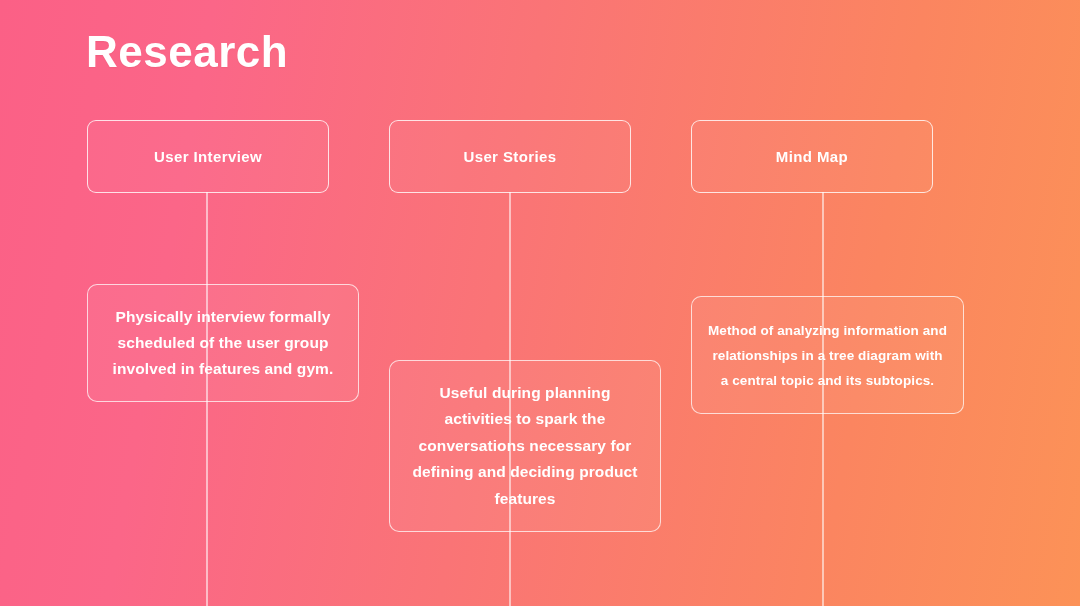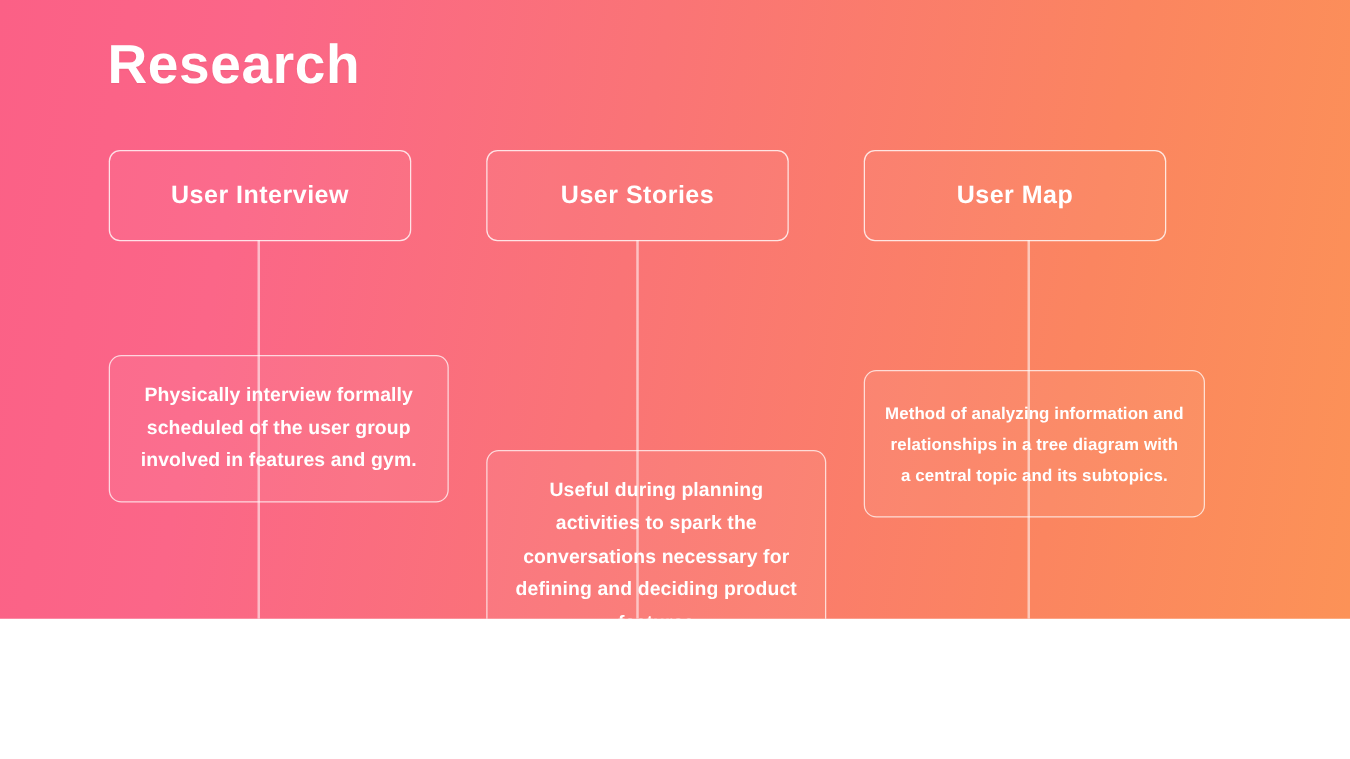--- a/index.html
+++ b/index.html
@@ -8,21 +8,21 @@
   }
   body {
     width: 1080px;
     height: 607px;
     overflow: hidden;
     font-family: "Liberation Sans", sans-serif;
   }
   #slide {
     position: relative;
     width: 1080px;
-    height: 495px;
+    height: 606px;
     background: linear-gradient(100deg, #fb6086 0%, #fb6688 18%, #fa7476 46%, #fb8560 78%, #fc9257 100%);
     overflow: hidden;
   }
 
   
   #page-title {
     position: absolute;
     left: 86px;
     top: 24px;
     color: #ffffff;
@@ -55,21 +55,21 @@
     border-radius: 9px;
     background: rgba(255, 255, 255, 0.035);
     display: flex;
     align-items: center;
     justify-content: center;
     top: 120px;
     z-index: 3;
   }
   .head-box .label {
     color: #ffffff;
-    font-size: 20px;
+    font-size: 15px;
     font-weight: bold;
     letter-spacing: 0.4px;
     white-space: nowrap;
   }
   .head-box.h1 { left: 87px;  width: 242px; }
   .head-box.h2 { left: 389px; width: 242px; }
   .head-box.h3 { left: 691px; width: 242px; }
 
   
   .desc-box {
@@ -118,21 +118,21 @@
 
   <div class="head-box h1">
     <span class="label">User Interview</span>
   </div>
 
   <div class="head-box h2">
     <span class="label">User Stories</span>
   </div>
 
   <div class="head-box h3">
-    <span class="label">User Map</span>
+    <span class="label">Mind Map</span>
   </div>
 
   <div class="desc-box d1">
     <span class="body">Physically interview formally scheduled of the user group involved in features and gym.</span>
   </div>
 
   <div class="desc-box d2">
     <span class="body">Useful during planning activities to spark the conversations necessary for defining and deciding product features</span>
   </div>
 

